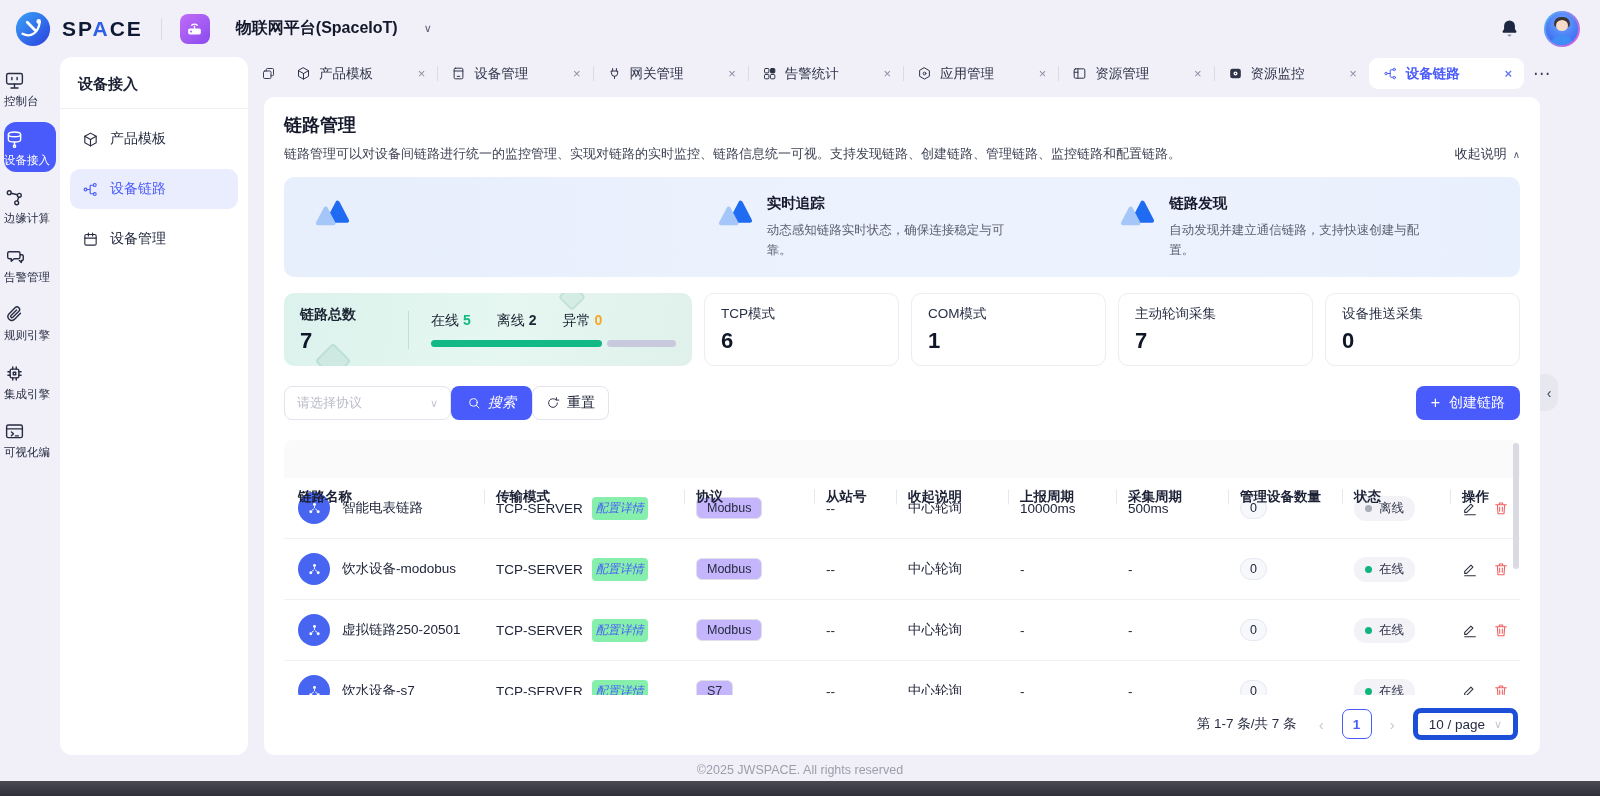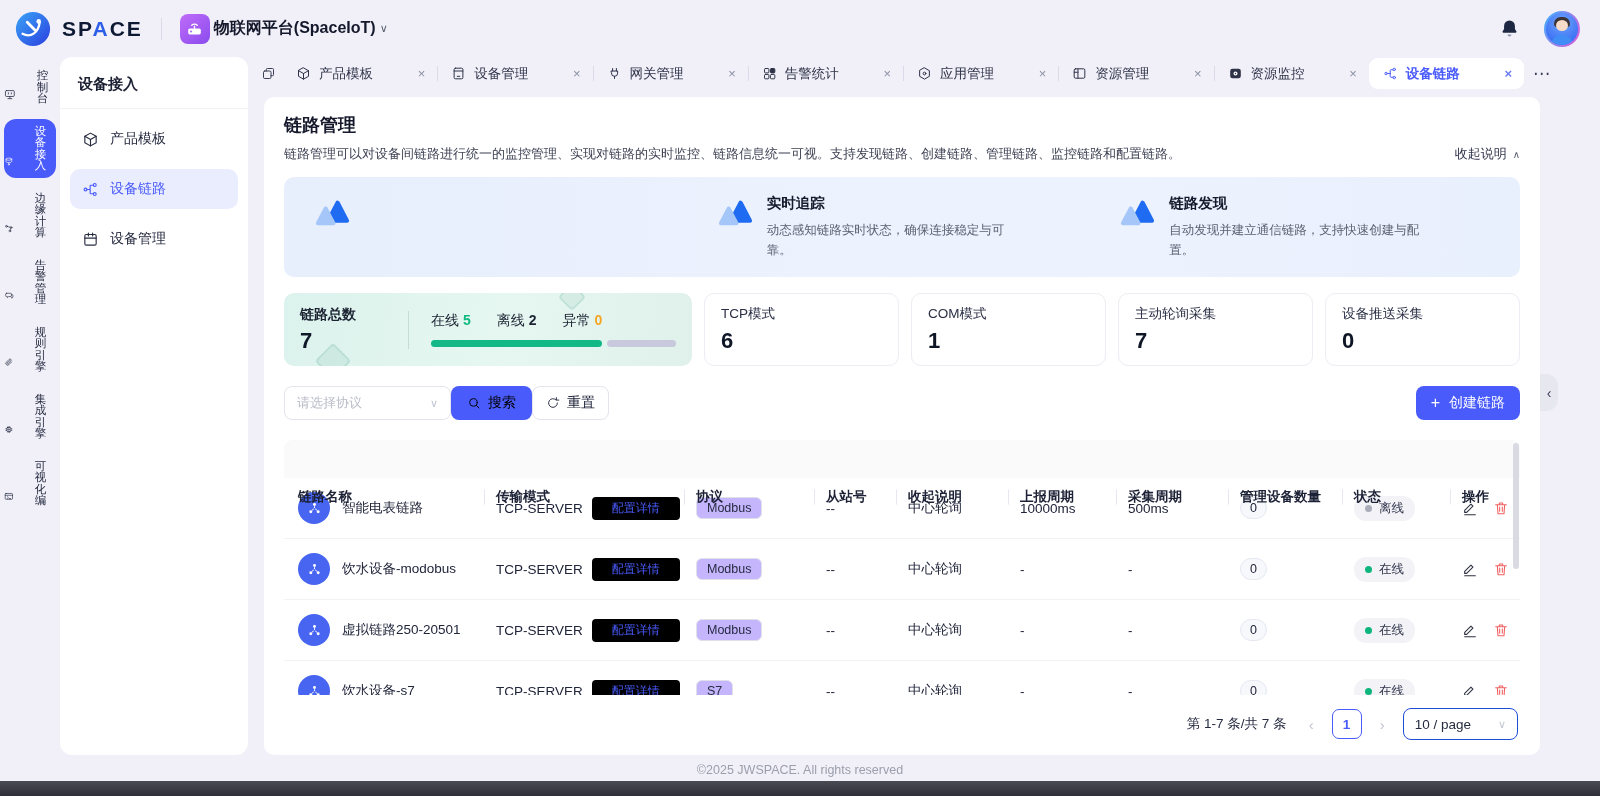--- a/index.html
+++ b/index.html
@@ -6,37 +6,37 @@
   html,body { width:1600px; height:796px; }
   body { font-family: "Liberation Sans", "DejaVu Sans", sans-serif; background:#f1f0f9; color:#20253a; }
   #app { position:relative; width:1600px; height:796px; overflow:hidden; background:#f1f0f9; }
 
   
   .topbar { height:57px; display:flex; align-items:center; padding:0 20px 0 14px; }
   .brand { display:flex; align-items:center; gap:10px; }
   .brand-text { font-size:21px; font-weight:800; letter-spacing:2px; color:#0e1a33; }
   .brand-text .a { color:#2e5fe8; }
   .top-divider { width:1px; height:22px; background:#dcdae9; margin:0 18px; }
-  .app-switch { display:flex; align-items:center; gap:4px; cursor:pointer; }
+  .app-switch { display:flex; align-items:center; gap:26px; cursor:pointer; }
   .app-icon { width:30px; height:30px; border-radius:8px; background:linear-gradient(140deg,#c06cf8,#8a4bee); display:grid; place-items:center; flex:none; }
   .app-name { font-size:16px; font-weight:700; color:#14182b; }
   .caret { color:#5a5e70; font-size:11px; }
   .top-right { margin-left:auto; display:flex; align-items:center; gap:24px; }
   .bell { display:grid; place-items:center; cursor:pointer; }
   .avatar { width:36px; height:36px; border-radius:50%; background:linear-gradient(120deg,#37b2ff,#e457d8); padding:2px; cursor:pointer; }
   .avatar-inner { width:100%; height:100%; border-radius:50%; background:radial-gradient(circle at 50% 30%, #6ea4fd, #2b5ff0); position:relative; overflow:hidden; }
   .av-hair { position:absolute; top:4px; left:50%; transform:translateX(-50%); width:16px; height:10px; border-radius:8px 8px 4px 4px; background:#3c3335; }
   .av-head { position:absolute; top:7px; left:50%; transform:translateX(-50%); width:12px; height:11px; border-radius:50%; background:#f6dcc8; }
   .av-body { position:absolute; bottom:-3px; left:50%; transform:translateX(-50%); width:22px; height:13px; border-radius:10px 10px 0 0; background:#3f8df5; }
 
   
   .body { display:flex; height:698px; }
 
   .rail { width:60px; flex:none; display:flex; flex-direction:column; align-items:center; padding-top:6px; gap:8px; }
-  .rail-item { width:52px; padding:7px 0 6px; border-radius:12px; display:flex; flex-direction:row; align-items:flex-end; gap:21px; color:#262b40; cursor:pointer; }
+  .rail-item { width:52px; padding:7px 0 6px; border-radius:12px; display:flex; flex-direction:column; align-items:flex-start; gap:5px; color:#262b40; cursor:pointer; }
   .rail-item svg { width:21px; height:21px; }
   .rail-label { font-size:11.5px; line-height:1; }
   .rail-item.active { background:#4a5bfb; color:#fff; }
 
   .side { width:188px; flex:none; background:#fff; border-radius:12px; display:flex; flex-direction:column; overflow:hidden; }
   .side-title { font-size:15px; font-weight:700; color:#1b2033; padding:18px 18px 14px; border-bottom:1px solid #f0f0f5; }
   .side-item { display:flex; align-items:center; gap:11px; margin:10px 10px 0; padding:11px 12px; border-radius:10px; font-size:14px; color:#262b40; cursor:pointer; }
   .side-item svg { width:17px; height:17px; flex:none; }
   .side-item.active { background:#eaedfd; color:#4a5bfb; }
 
@@ -91,59 +91,59 @@
   .sc-value { font-size:22px; font-weight:700; color:#0f1726; margin-top:5px; }
 
   
   .filters { display:flex; align-items:flex-start; margin-top:20px; }
   .select { width:167px; height:34px; border:1px solid #e3e4ec; border-radius:8px; background:#fff; display:flex; align-items:center; padding:0 12px; font-size:13px; color:#b9bcc8; cursor:pointer; }
   .select .caret { margin-left:auto; color:#c3c6d2; }
   .input { width:183px; height:34px; border:1px solid #e3e4ec; border-radius:8px; background:#fff; padding:0 12px; font-size:13px; color:#20243a; outline:none; font-family:inherit; }
   .input::placeholder { color:#b9bcc8; }
   .btn { height:34px; border-radius:8px; display:flex; align-items:center; gap:7px; font-size:14px; cursor:pointer; border:none; font-family:inherit; }
   .btn svg { width:14px; height:14px; }
-  .btn-primary { background:#4a5bfb; color:#000000; padding:0 16px; }
+  .btn-primary { background:#4a5bfb; color:#ffffff; padding:0 16px;font-style:italic; }
   .btn-plain { background:#fff; color:#20243a; border:1px solid #e3e4ec; padding:0 13px; }
   .btn-create { margin-left:auto; background:#4a5bfb; color:#fff; padding:0 15px; }
   .plus { font-size:16px; font-weight:400; margin-right:2px; }
 
   .collapse-handle { position:absolute; left:1540px; top:374px; width:18px; height:37px; background:#e7e7ef; border-radius:0 12px 12px 0; display:grid; place-items:center; color:#3a3f55; font-size:14px; cursor:pointer; z-index:5; }
 
   
   .table-wrap { margin-top:20px; height:273px; overflow:hidden; position:relative; border-radius:8px 8px 0 0; }
   .tgrid { display:grid; grid-template-columns:200px 200px 130px 82px 112px 108px 112px 114px 108px 1fr; }
   .t-header { background:#fafafb; height:38px; align-items:center; border-radius:8px 8px 0 0; }
   .t-header > div { font-size:13.5px; font-weight:700; color:#1c2135; padding:0 12px; position:relative; white-space:nowrap;margin-top:48px; }
   .t-header > div:first-child { padding-left:14px; }
   .t-header > div + div::before { content:""; position:absolute; left:0; top:50%; transform:translateY(-50%); height:15px; width:1px; background:#e7e8ef; }
   .t-row { height:61px; align-items:center; border-bottom:1px solid #f2f2f6; font-size:13.5px; color:#20253a; }
   .t-row > div { padding:0 12px; white-space:nowrap; overflow:hidden; }
   .t-row > div:first-child { padding-left:14px; }
   .cell-name { display:flex; align-items:center; gap:12px; }
   .link-avatar { width:32px; height:32px; border-radius:50%; background:#4765f1; display:grid; place-items:center; flex:none; }
   .link-avatar svg { width:17px; height:17px; }
   .cell-mode { display:flex; align-items:center; gap:9px; }
-  .badge-config { background:#000000; color:#4a5bfb; font-size:12px; border-radius:4px; padding:3px 20px; cursor:pointer; }
+  .badge-config { background:#86efac; color:#4a5bfb; font-size:12px; border-radius:4px; padding:3px 4px; cursor:pointer;font-style:italic; }
   .tag { display:inline-block; border:1px solid #dfe0e8; border-radius:6px; padding:3px 10px; font-size:12.5px; color:#262b40; background:#c4b5fd; }
   .pill-count { display:inline-grid; place-items:center; min-width:27px; height:22px; border:1px solid #e6e8f2; background:#f7f8fc; border-radius:12px; font-size:12.5px; padding:0 6px; }
   .status-pill { display:inline-flex; align-items:center; gap:7px; background:#f2f2f7; border-radius:12px; padding:4px 11px; font-size:12.5px; color:#30344a; }
   .dot { width:7px; height:7px; border-radius:50%; flex:none; }
   .dot.on { background:#0eb57d; }
   .dot.off { background:#a9adb9; }
   .cell-actions { display:flex; align-items:center; gap:15px; }
   .act { cursor:pointer; display:grid; place-items:center; }
   .act svg { width:16px; height:16px; }
   .scroll-thumb { position:absolute; right:1px; top:3px; width:6px; height:126px; background:#d9dae2; border-radius:3px; cursor:pointer; }
 
   
   .pager { margin-top:auto; display:flex; align-items:center; justify-content:flex-end; gap:14px; padding:13px 2px 15px; }
   .pg-summary { font-size:13.5px; color:#262b40; margin-right:4px; }
   .pg-arrow { color:#c3c5d0; font-size:15px; cursor:pointer; padding:0 4px; }
   .pg-page { width:30px; height:30px; border:1px solid #4a5bfb; color:#4a5bfb; border-radius:7px; display:grid; place-items:center; font-size:13.5px; font-weight:600; background:#fff; cursor:pointer; }
-  .pg-size { height:32px; border:1px solid #1d4ed8; border-radius:8px; background:#fff; display:flex; align-items:center; gap:27px; padding:0 11px; font-size:13.5px; color:#262b40; cursor:pointer; }
+  .pg-size { height:32px; border:5px solid #1d4ed8; border-radius:8px; background:#fff; display:flex; align-items:center; gap:9px; padding:0 11px; font-size:13.5px; color:#262b40; cursor:pointer; }
   .pg-size .caret { color:#c3c6d2; }
 
   
   .footer { position:absolute; left:0; right:0; bottom:19px; text-align:center; font-size:12.5px; color:#9b9eab; }
   .strip { position:absolute; left:0; right:0; bottom:0; height:15px; background:linear-gradient(180deg,#4a4a55,#2f2f39); }
 
   svg.ln { fill:none; stroke:currentColor; stroke-width:1.6; stroke-linecap:round; stroke-linejoin:round; }
 </style>
 </head>
 <body>

